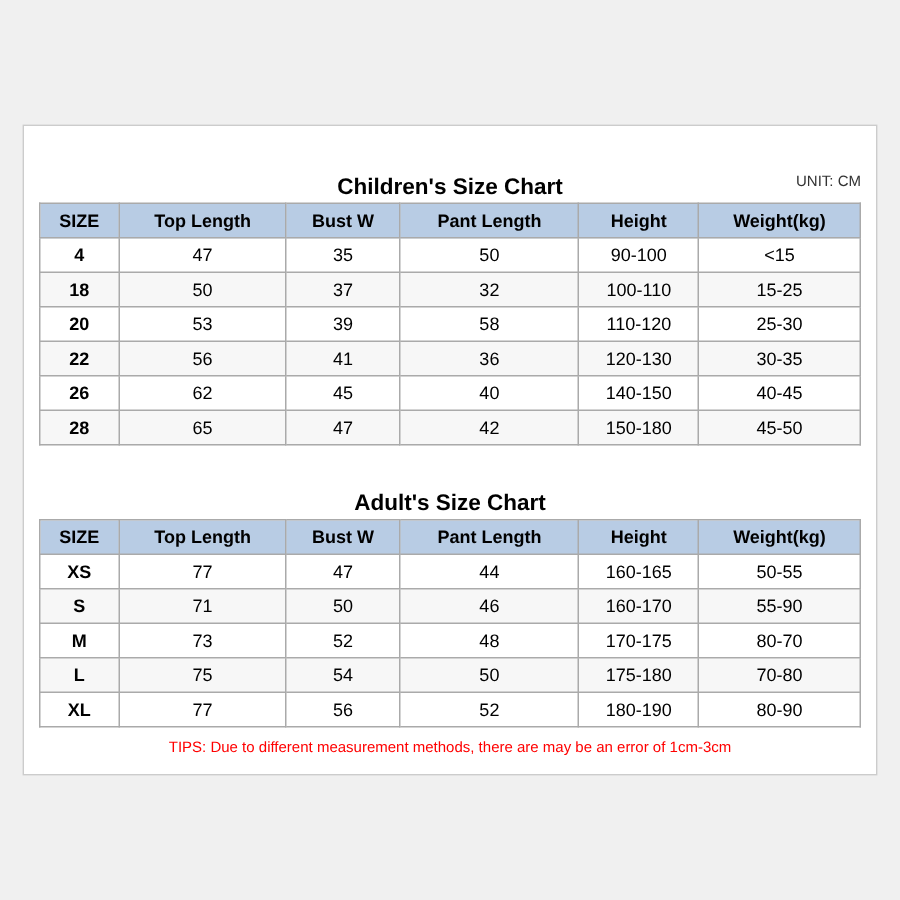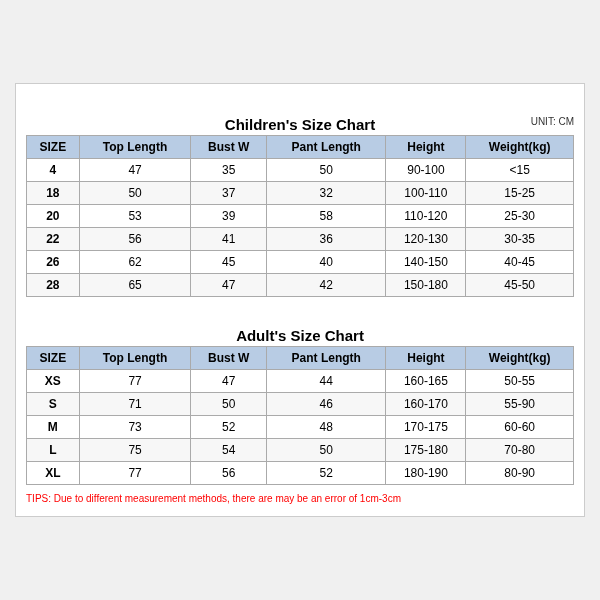--- a/index.html
+++ b/index.html
@@ -50,21 +50,21 @@
     td {
       border: 1px solid #aaa;
       padding: 4px 3px;
       text-align: center;
       font-size: 12px;
     }
     tr:nth-child(even) td { background: #f7f7f7; }
     tr:nth-child(odd) td { background: #ffffff; }
     .bold-col { font-weight: bold; }
     .tips {
-      text-align: left;
+      text-align: center;
       font-size: 10px;
       color: red;
       margin-top: 6px;
       padding: 2px 0;
     }
     .section-gap { height: 8px; }
   </style>
 </head>
 <body>
 
@@ -169,21 +169,21 @@
           <td>46</td>
           <td>160-170</td>
           <td>55-90</td>
         </tr>
         <tr>
           <td class="bold-col">M</td>
           <td>73</td>
           <td>52</td>
           <td>48</td>
           <td>170-175</td>
-          <td>60-60</td>
+          <td>80-70</td>
         </tr>
         <tr>
           <td class="bold-col">L</td>
           <td>75</td>
           <td>54</td>
           <td>50</td>
           <td>175-180</td>
           <td>70-80</td>
         </tr>
         <tr>

